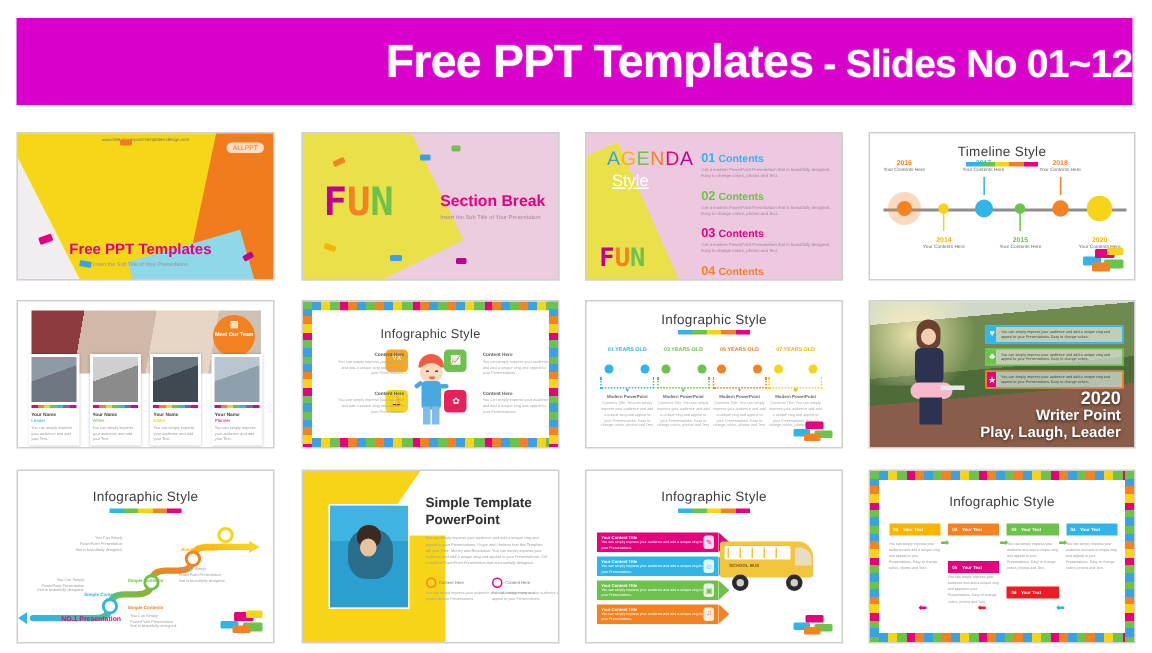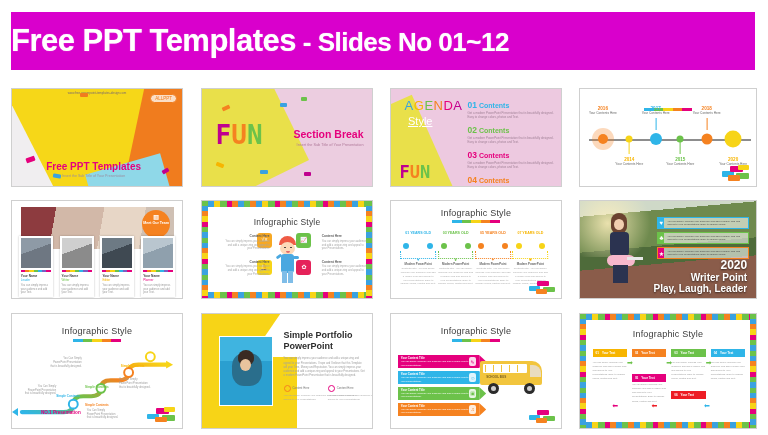--- a/index.html
+++ b/index.html
@@ -6,21 +6,21 @@
   html,body { width:768px; height:435px; overflow:hidden; }
   body {
     background:#ffffff;
     font-family:"Liberation Sans", sans-serif;
     position:relative;
   }
 
   
   .banner{
     position:absolute; left:11px; top:12px; width:744px; height:58px;
-    background:#d900cc; display:flex; align-items:center; justify-content:flex-start;
+    background:#d900cc; display:flex; align-items:center; justify-content:flex-end;
   }
   .banner-text{
     color:#ffffff; white-space:nowrap; letter-spacing:-0.5px;
     font-weight:bold; text-shadow:0 0 1px rgba(255,255,255,.6);
   }
   .banner-main{ font-size:31px; }
   .banner-sub{ font-size:26px; }
 
   
   .grid{ position:absolute; left:11px; top:88px; width:746px; height:342px; }
@@ -66,21 +66,21 @@
   .s1 .badge{position:absolute;right:5px;top:5px;font-size:4.5px;color:#f07c1e;
       border:.5px solid #f07c1e;border-radius:8px;padding:1px 4px;background:rgba(255,255,255,.75);}
 
   
   .s2{background:#eccde0;}
   .s2 .yelw{position:absolute;left:-14%;bottom:-40%;width:86%;height:118%;background:#e9e04a;
      transform:rotate(-26deg);transform-origin:bottom left;}
   .s2 .funword{position:absolute;left:8%;top:32%;font-size:26px;font-weight:bold;
      font-family:"DejaVu Sans Mono",monospace;}
   .s2 .f{color:#c0008f;} .s2 .u{color:#f58220;} .s2 .n{color:#6cc24a;}
-  .s2 .sb{position:absolute;right:5%;top:40%;text-align:right;}
+  .s2 .sb{position:absolute;right:5%;top:40%;text-align:left;}
   .s2 .sb h4{color:#e5007d;font-size:10.5px;font-weight:bold;}
   .s2 .sb p{color:#b07a9a;font-size:3.8px;margin-top:3px;}
 
   
   .s3{background:#edc9e0;}
   .s3 .yelw{position:absolute;left:-16%;bottom:-46%;width:58%;height:108%;background:#e9e04a;
      transform:rotate(-24deg);transform-origin:bottom left;}
   .s3 .ag{position:absolute;left:8%;top:9%;font-size:13px;font-weight:500;letter-spacing:.5px;}
   .s3 .ag span:nth-child(1){color:#3aa2e0;} .s3 .ag span:nth-child(2){color:#f7b500;}
   .s3 .ag span:nth-child(3){color:#6cc24a;} .s3 .ag span:nth-child(4){color:#f58220;}
@@ -271,20 +271,21 @@
         <p>Get a modern PowerPoint Presentation that is beautifully designed. Easy to change colors, photos and Text.</p>
       </div>
       <div class="ci">
         <div class="hd" style="color:#f58220"><span class="num">04</span> <span>Contents</span></div>
         <p>Get a modern PowerPoint Presentation that is beautifully designed. Easy to change colors, photos and Text.</p>
       </div>
     </div>
   </div>
 
   <div class="slide r1 c4 s4">
+    <div class="ttl">Timeline Style</div>
     <div class="rainbow"></div>
     <div class="tl-line"></div>
 
     <div class="halo" style="left:13%;width:22px;height:22px;background:#f58220;"></div>
     <div class="node" style="left:13%;width:10px;height:10px;background:#f58220;"></div>
     <div class="lab" style="left:13%;top:18%;">
       <div class="yr" style="color:#f58220;">2016</div>
       <div class="tx">Your Contents Here</div>
     </div>
 
@@ -553,21 +554,21 @@
 
   <div class="slide r3 c2 s10">
     <div class="ytri"></div>
     <div class="ytri2"></div>
     <div class="pframe">
       <div class="abs" style="left:22%;top:24%;width:58%;height:48%;background:#2a6e8c;border-radius:40%;"></div>
       <div class="abs" style="left:34%;top:20%;width:30%;height:22%;background:#3a2a22;border-radius:50% 50% 40% 40%;"></div>
       <div class="abs" style="left:38%;top:32%;width:22%;height:18%;background:#e8c49e;border-radius:50%;"></div>
     </div>
     <div class="rt">
-      <h3>Simple Portfolio</h3>
+      <h3>Simple Template</h3>
       <h3>PowerPoint</h3>
       <p>You can simply impress your audience and add a unique zing and appeal to your Presentations. I hope and I believe that this Template will your Time, Money and Reputation. You can simply impress your audience and add a unique zing and appeal to your Presentations. Get a modern PowerPoint Presentation that is beautifully designed.</p>
     </div>
     <div class="bi" style="left:48%;">
       <div class="hd">
         <div class="dot" style="border-color:#f58220;color:#f58220;"></div>
         <div class="cl">Content Here</div>
       </div>
       <p>You can simply impress your audience and add a unique zing and appeal to your Presentations.</p>
     </div>

